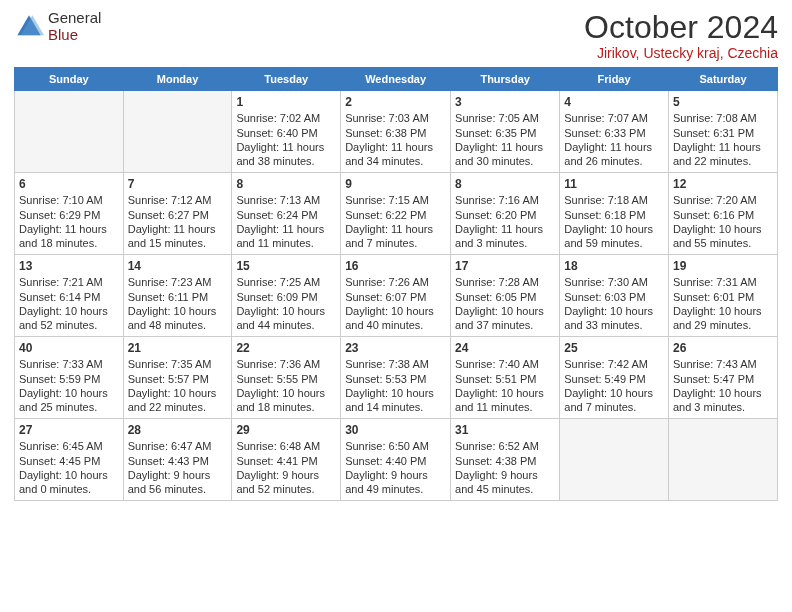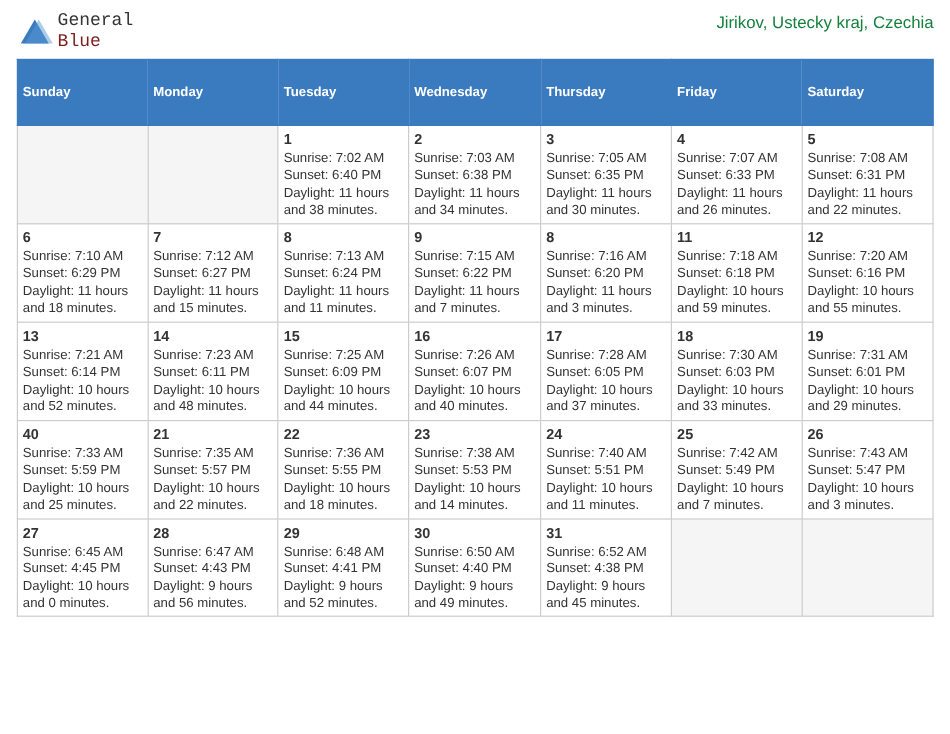--- a/index.html
+++ b/index.html
@@ -17,23 +17,22 @@
       padding: 10px 14px 8px 14px;
     }
     .header {
       display: flex;
       justify-content: space-between;
       align-items: flex-start;
       margin-bottom: 6px;
     }
     .logo {
       display: flex;
-      align-items: flex-end;
+      align-items: center;
       gap: 4px;
-      font-family: Liberation Mono, monospace;
     }
     .logo-text {
       font-size: 16px;
       line-height: 1.1;
       color: #333;
       font-weight: normal;
     }
     .logo-text span {
       display: block;
     }
@@ -47,32 +46,32 @@
       text-align: right;
     }
     .month-title {
       font-size: 32px;
       color: #333;
       font-weight: 300;
       line-height: 1.1;
     }
     .location {
       font-size: 14px;
-      color: #15803d;
+      color: #b91c1c;
     }
     .calendar {
       width: 100%;
       border-collapse: collapse;
       font-size: 10.5px;
     }
     .calendar th {
       background: #3a7abf;
       color: #fff;
-      padding: 21px 4px;
-      text-align: left;
+      padding: 5px 4px;
+      text-align: center;
       font-size: 11px;
       font-weight: bold;
       border: 1px solid #3a7abf;
     }
     .calendar td {
       border: 1px solid #ccc;
       vertical-align: top;
       padding: 3px 4px;
       width: 113px;
       height: 82px;
@@ -108,20 +107,21 @@
       <svg class="logo-icon" viewBox="0 0 36 36">
         <polygon points="18,4 32,28 4,28" fill="#3a7abf"></polygon>
         <polygon points="22,4 36,28 8,28" fill="#5a9ad5" opacity="0.5"></polygon>
       </svg>
       <div class="logo-text">
         <span class="general">General</span>
         <span class="blue">Blue</span>
       </div>
     </div>
     <div class="title-section">
+      <div class="month-title">October 2024</div>
       <div class="location">Jirikov, Ustecky kraj, Czechia</div>
     </div>
   </div>
 
   <table class="calendar">
     <thead>
       <tr>
         <th>Sunday</th>
         <th>Monday</th>
         <th>Tuesday</th>

